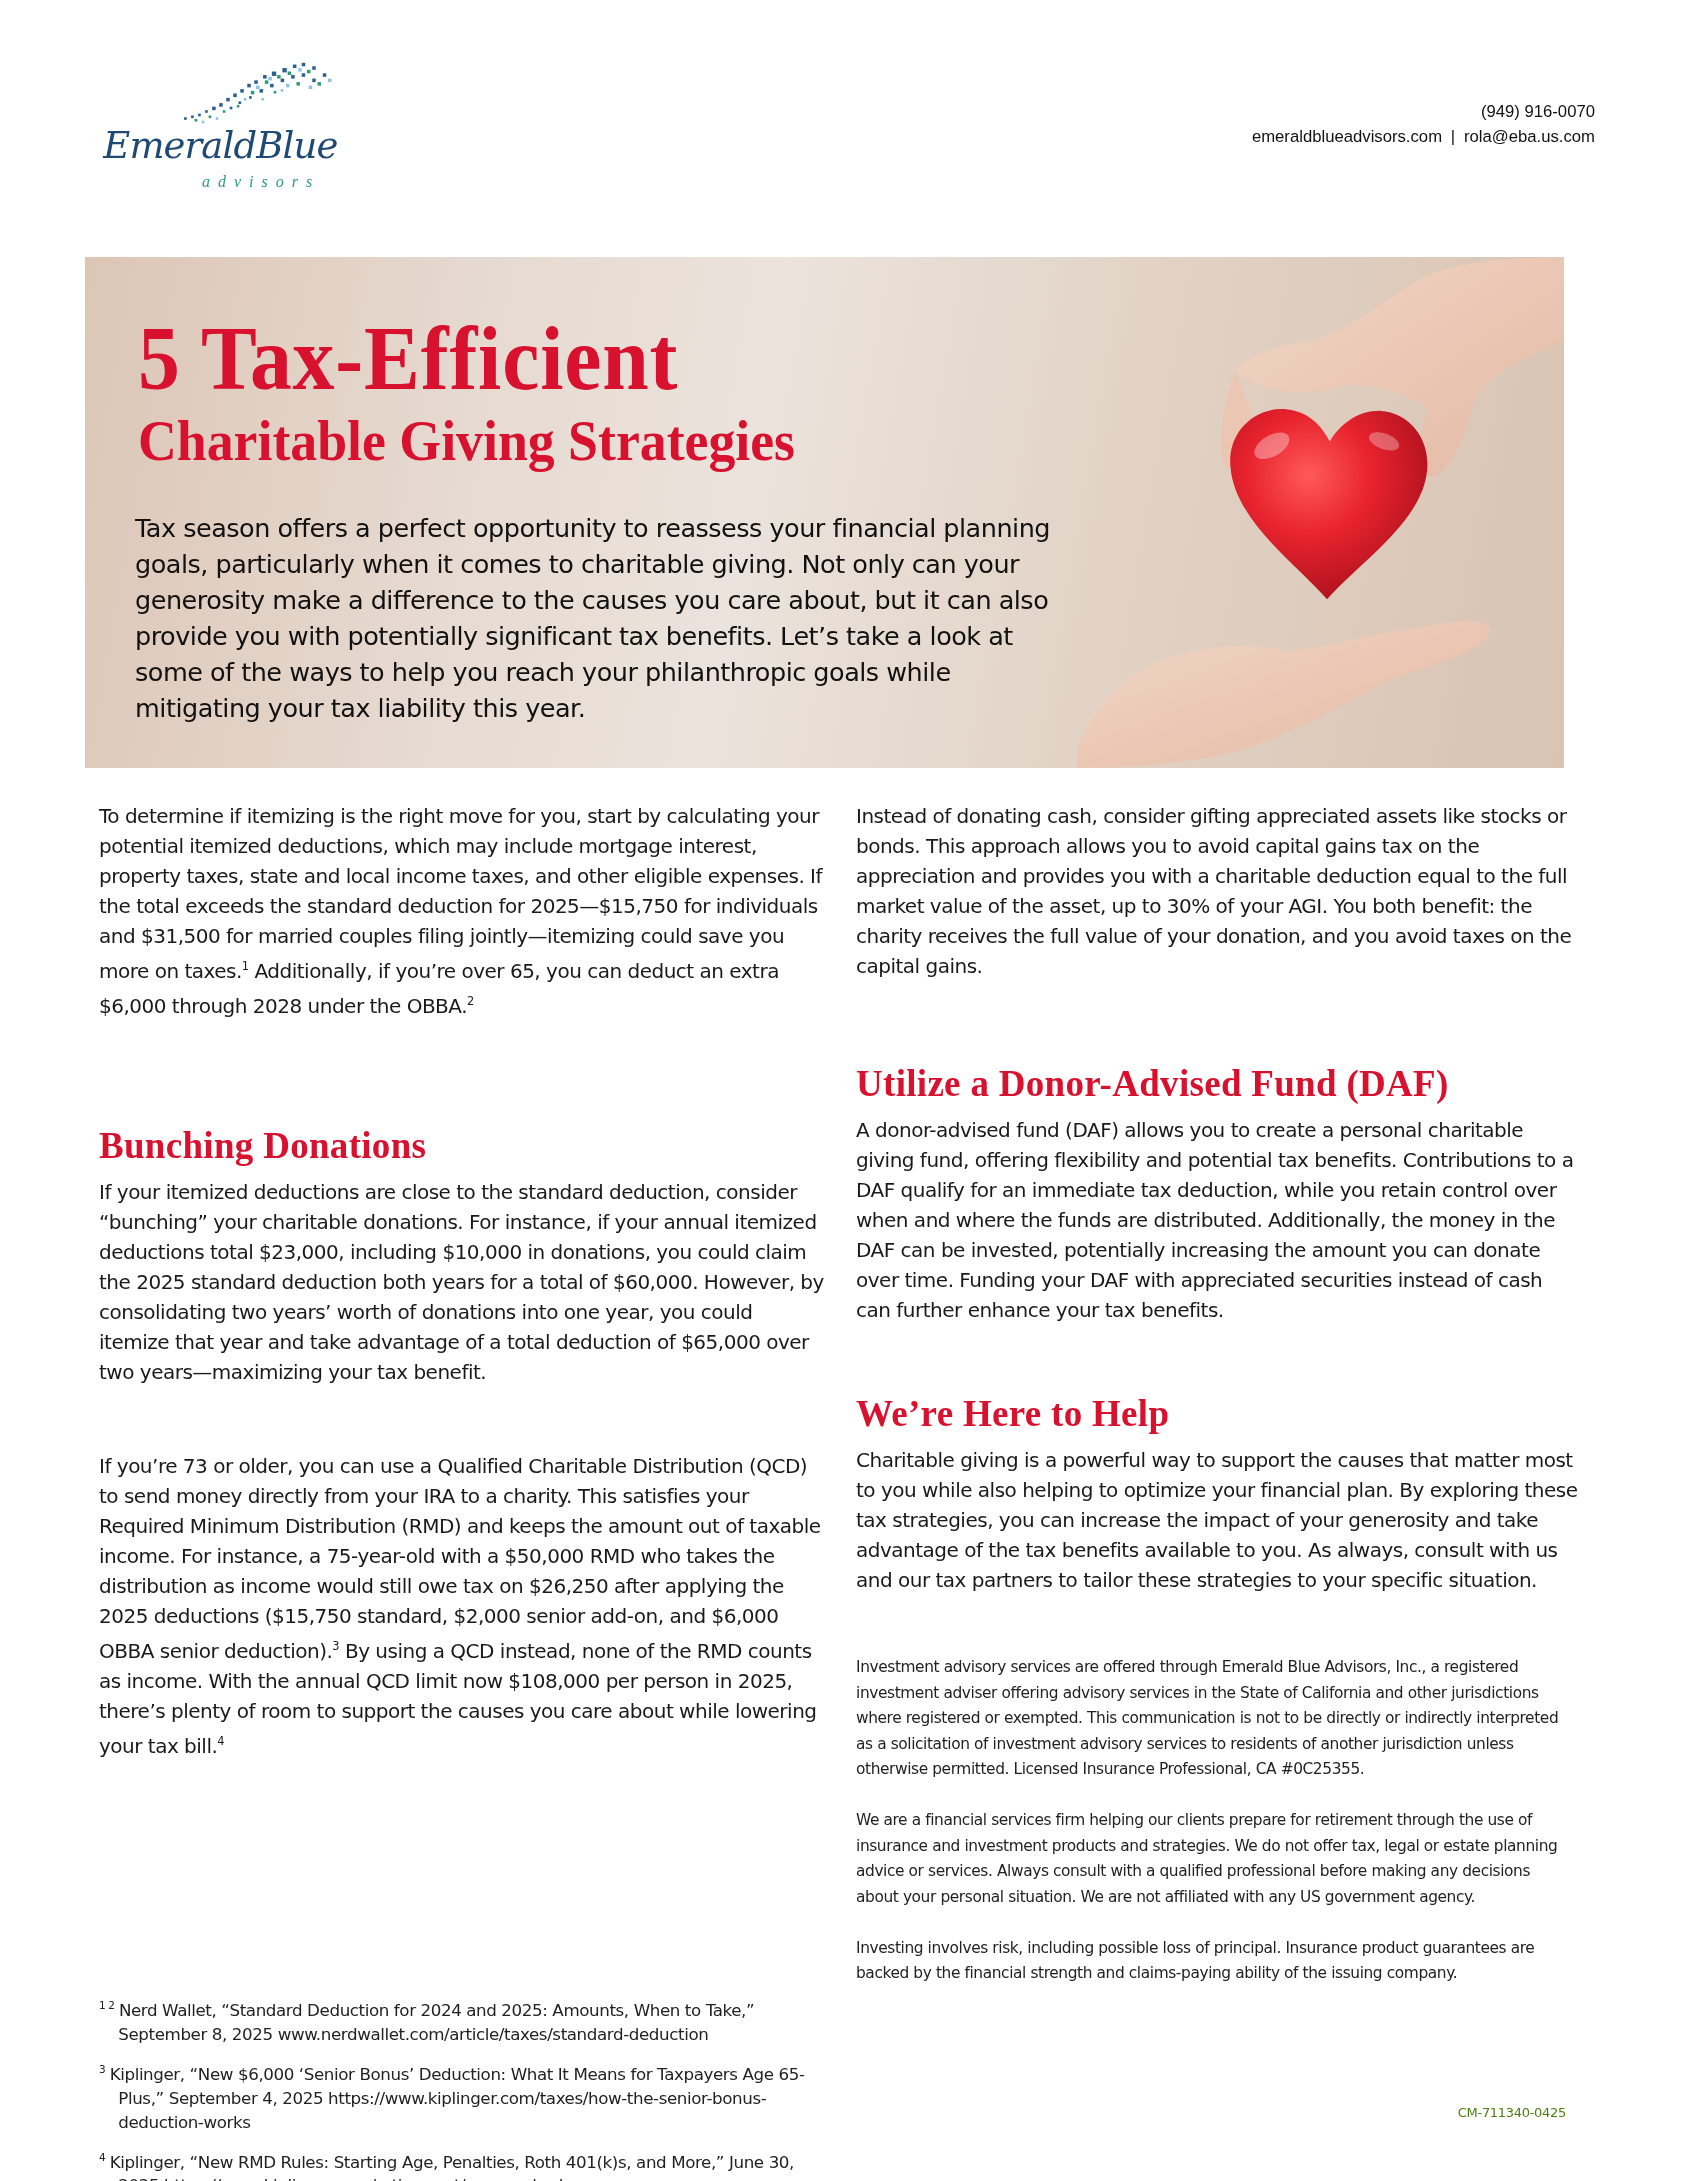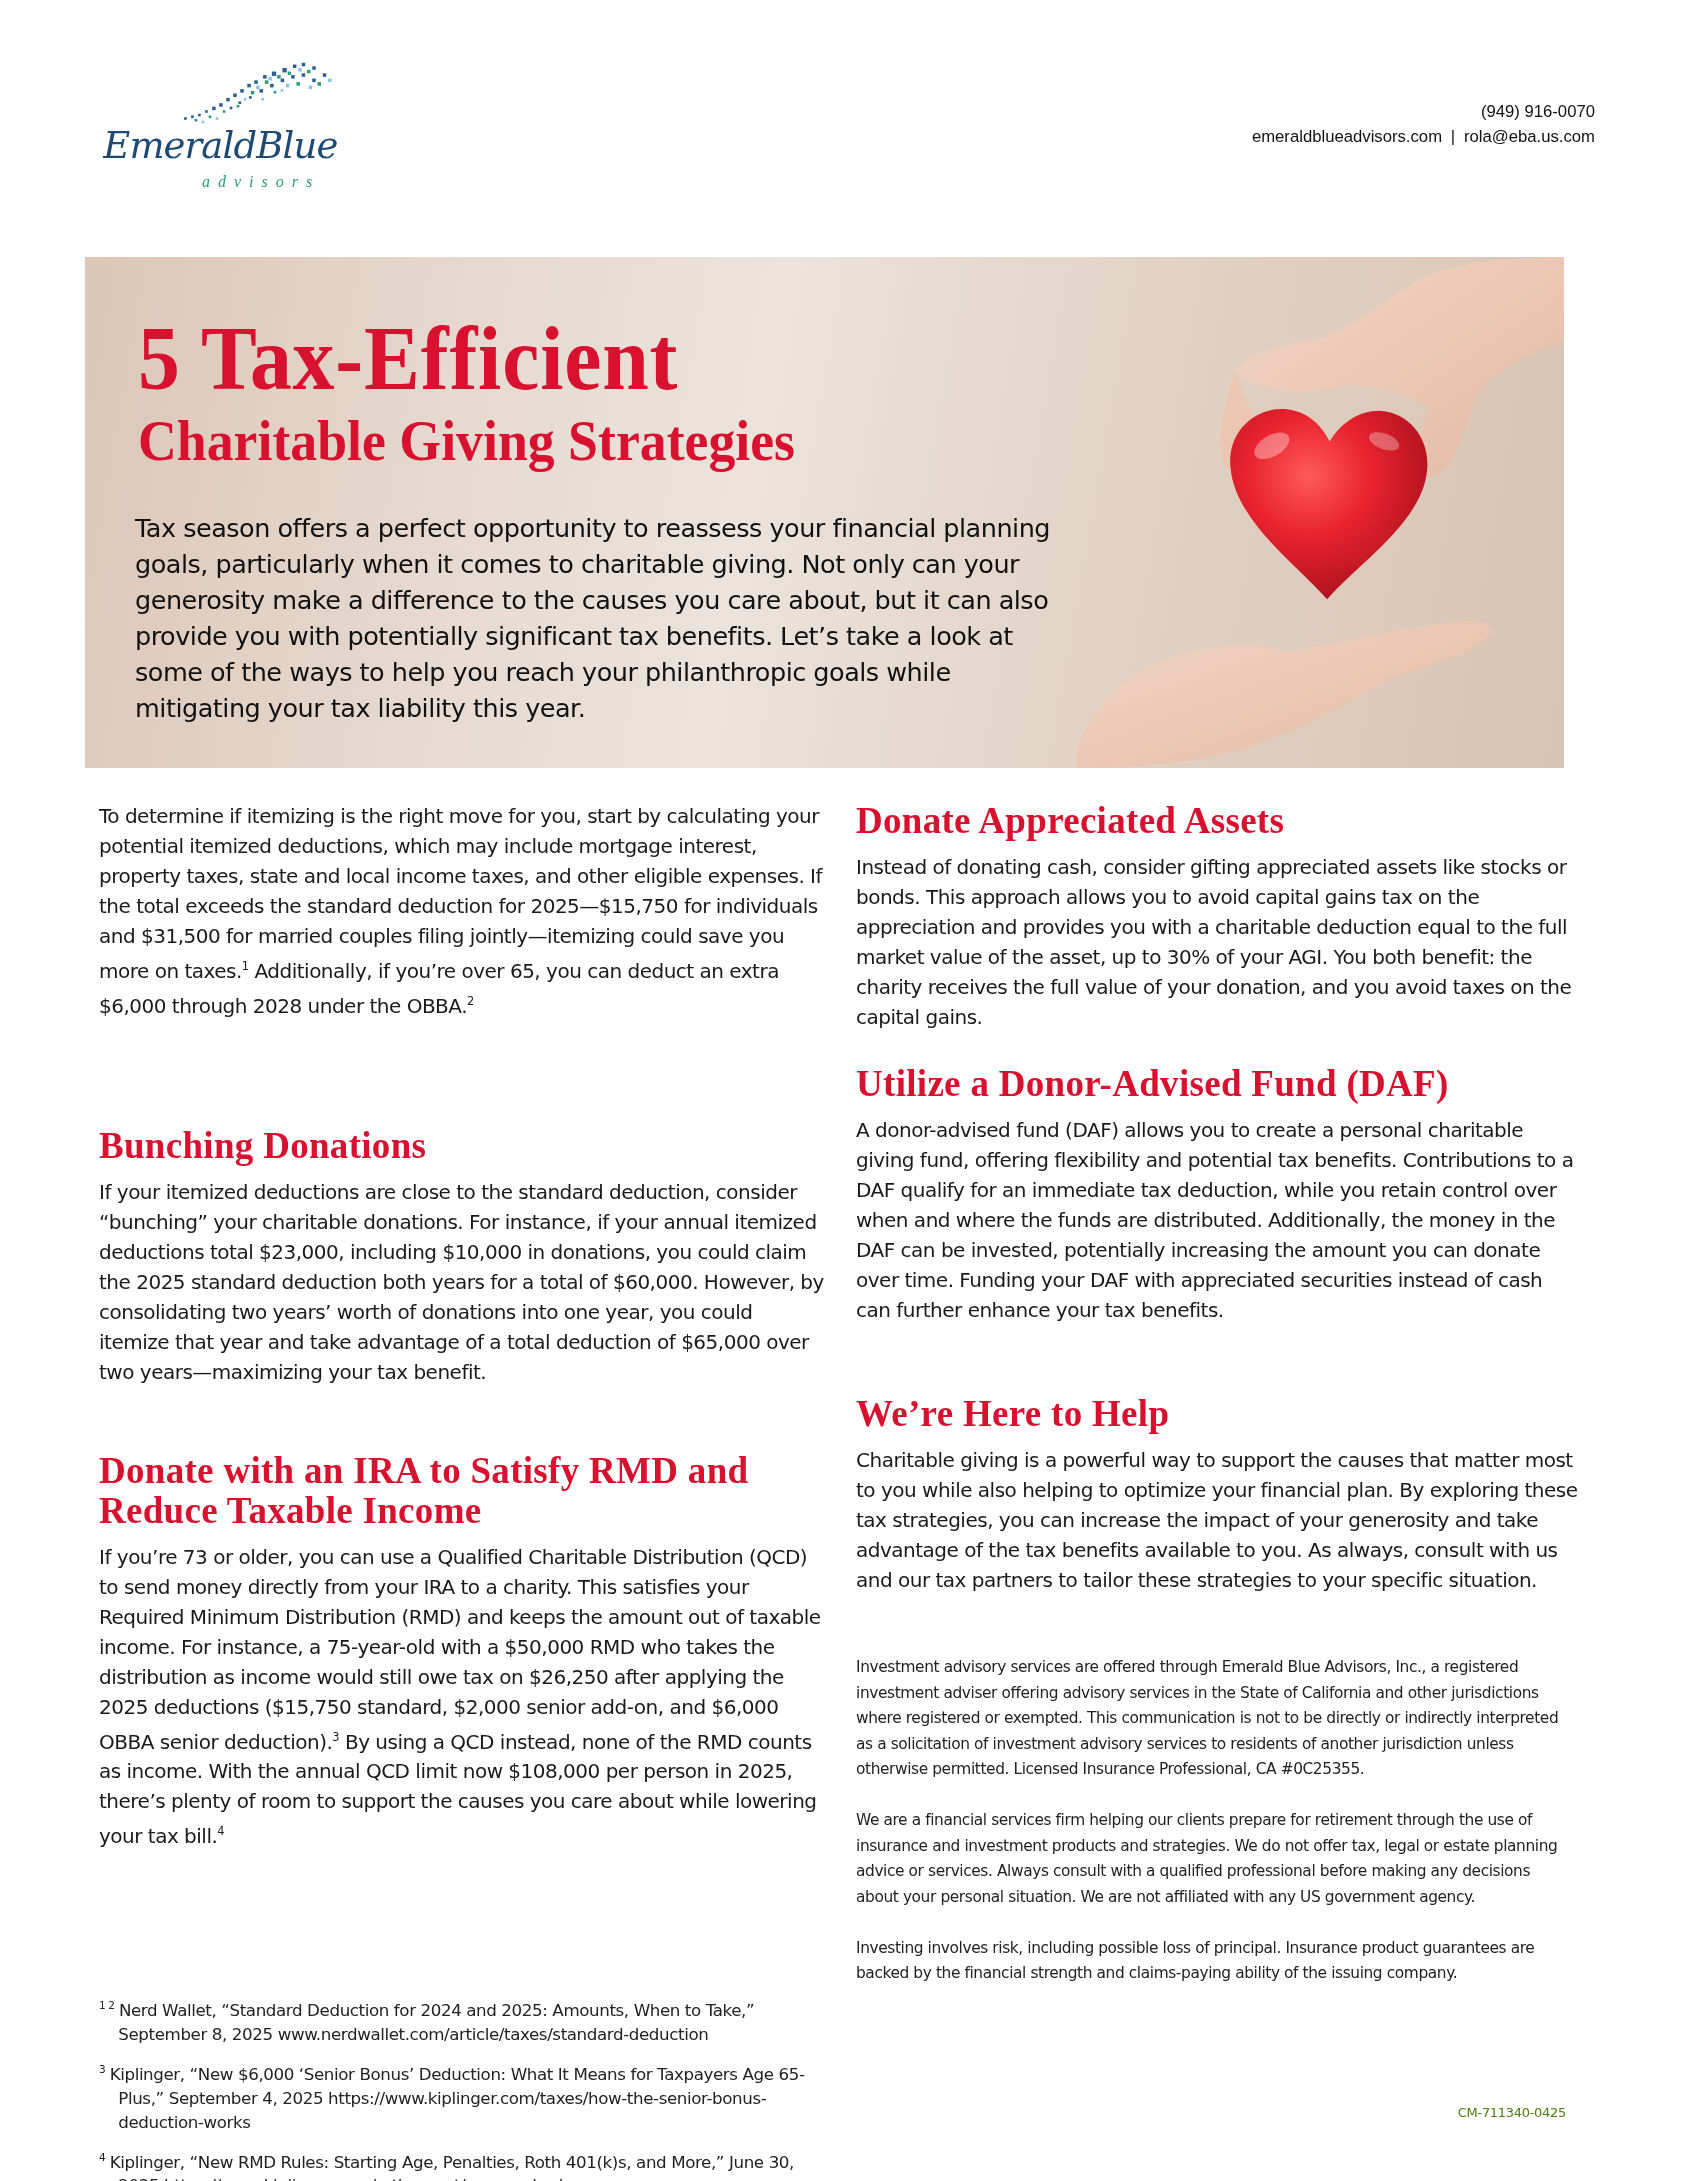--- a/index.html
+++ b/index.html
@@ -153,34 +153,32 @@
   <div class="section s-itemize">
     <p><span>To determine if itemizing is the right move for you, start by calculating your potential itemized deductions, which may include mortgage interest, property taxes, state and local income taxes, and other eligible expenses. If the total exceeds the standard deduction for 2025—$15,750 for individuals and $31,500 for married couples filing jointly—itemizing could save you more on taxes.</span><sup>1</sup><span> Additionally, if you’re over 65, you can deduct an extra $6,000 through 2028 under the OBBA.</span><sup>2</sup></p>
   </div>
 
   <div class="section s-bunching">
     <h2>Bunching Donations</h2>
     <p>If your itemized deductions are close to the standard deduction, consider “bunching” your charitable donations. For instance, if your annual itemized deductions total $23,000, including $10,000 in donations, you could claim the 2025 standard deduction both years for a total of $60,000. However, by consolidating two years’ worth of donations into one year, you could itemize that year and take advantage of a total deduction of $65,000 over two years—maximizing your tax benefit.</p>
   </div>
 
   <div class="section s-ira">
-    <h2 style="width:667px;">Donate with an IRA to Satisfy RMD and Reduce Taxable Income</h2>
     <p><span>If you’re 73 or older, you can use a Qualified Charitable Distribution (QCD) to send money directly from your IRA to a charity. This satisfies your Required Minimum Distribution (RMD) and keeps the amount out of taxable income. For instance, a 75-year-old with a $50,000 RMD who takes the distribution as income would still owe tax on $26,250 after applying the 2025 deductions ($15,750 standard, $2,000 senior add-on, and $6,000 OBBA senior deduction).</span><sup>3</sup><span> By using a QCD instead, none of the RMD counts as income. With the annual QCD limit now $108,000 per person in 2025, there’s plenty of room to support the causes you care about while lowering your tax bill.</span><sup>4</sup></p>
   </div>
 </div>
 
 <div class="footnotes">
   <div class="fn"><sup>1 2</sup><span>Nerd Wallet, “Standard Deduction for 2024 and 2025: Amounts, When to Take,” September 8, 2025 www.nerdwallet.com/article/taxes/standard-deduction</span></div>
   <div class="fn"><sup>3</sup><span>Kiplinger, “New $6,000 ‘Senior Bonus’ Deduction: What It Means for Taxpayers Age 65-Plus,” September 4, 2025 https://www.kiplinger.com/taxes/how-the-senior-bonus-deduction-works</span></div>
   <div class="fn"><sup>4</sup><span>Kiplinger, “New RMD Rules: Starting Age, Penalties, Roth 401(k)s, and More,” June 30, 2025 https://www.kiplinger.com/retirement/new-rmd-rules</span></div>
 </div>
 
 <div class="col col-right">
   <div class="section s-assets">
-    <h2>Donate Appreciated Assets</h2>
     <p>Instead of donating cash, consider gifting appreciated assets like stocks or bonds. This approach allows you to avoid capital gains tax on the appreciation and provides you with a charitable deduction equal to the full market value of the asset, up to 30% of your AGI. You both benefit: the charity receives the full value of your donation, and you avoid taxes on the capital gains.</p>
   </div>
 
   <div class="section s-daf">
     <h2>Utilize a Donor-Advised Fund (DAF)</h2>
     <p>A donor-advised fund (DAF) allows you to create a personal charitable giving fund, offering flexibility and potential tax benefits. Contributions to a DAF qualify for an immediate tax deduction, while you retain control over when and where the funds are distributed. Additionally, the money in the DAF can be invested, potentially increasing the amount you can donate over time. Funding your DAF with appreciated securities instead of cash can further enhance your tax benefits.</p>
   </div>
 
   <div class="section s-help">
     <h2>We’re Here to Help</h2>

